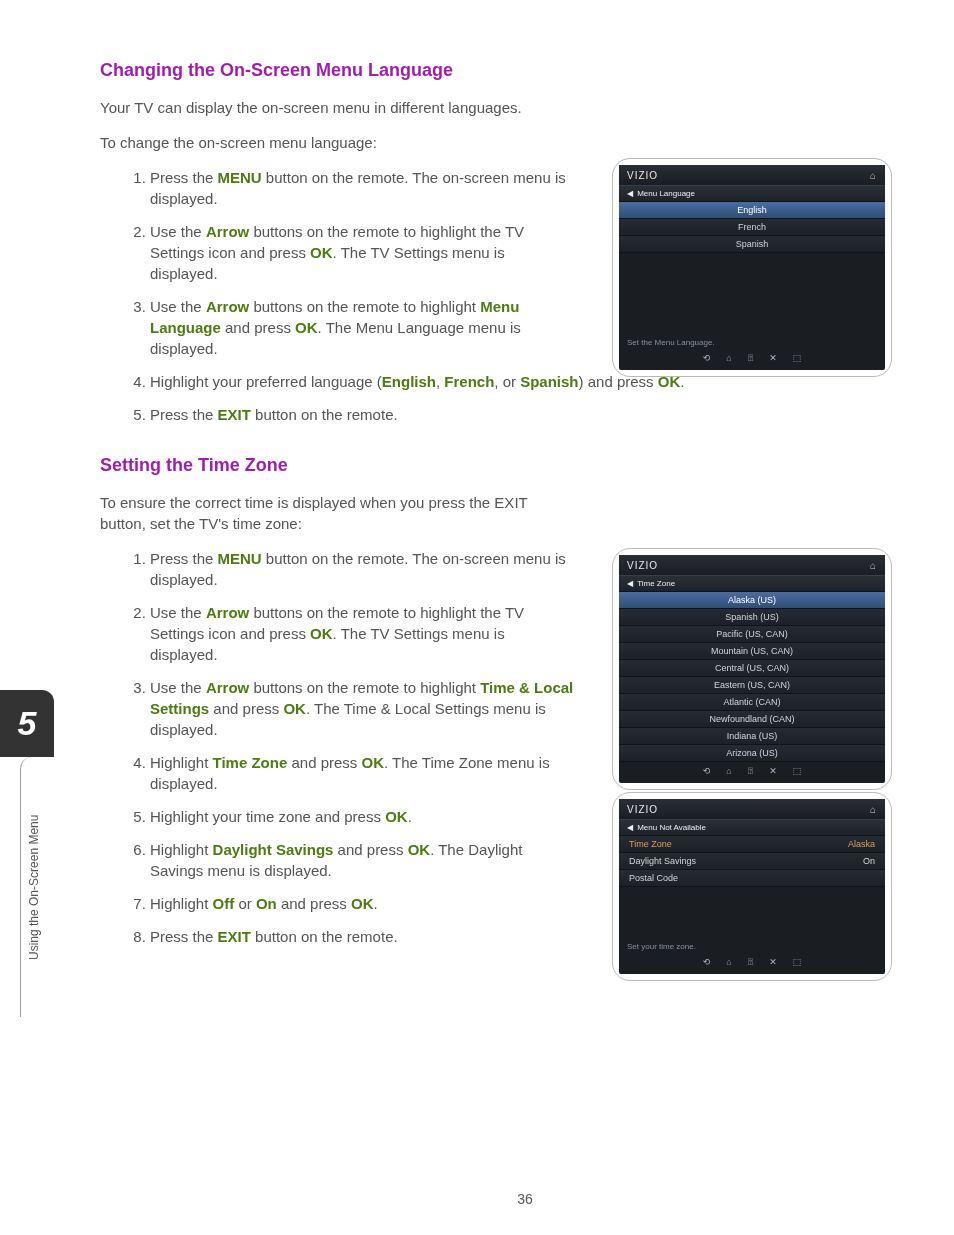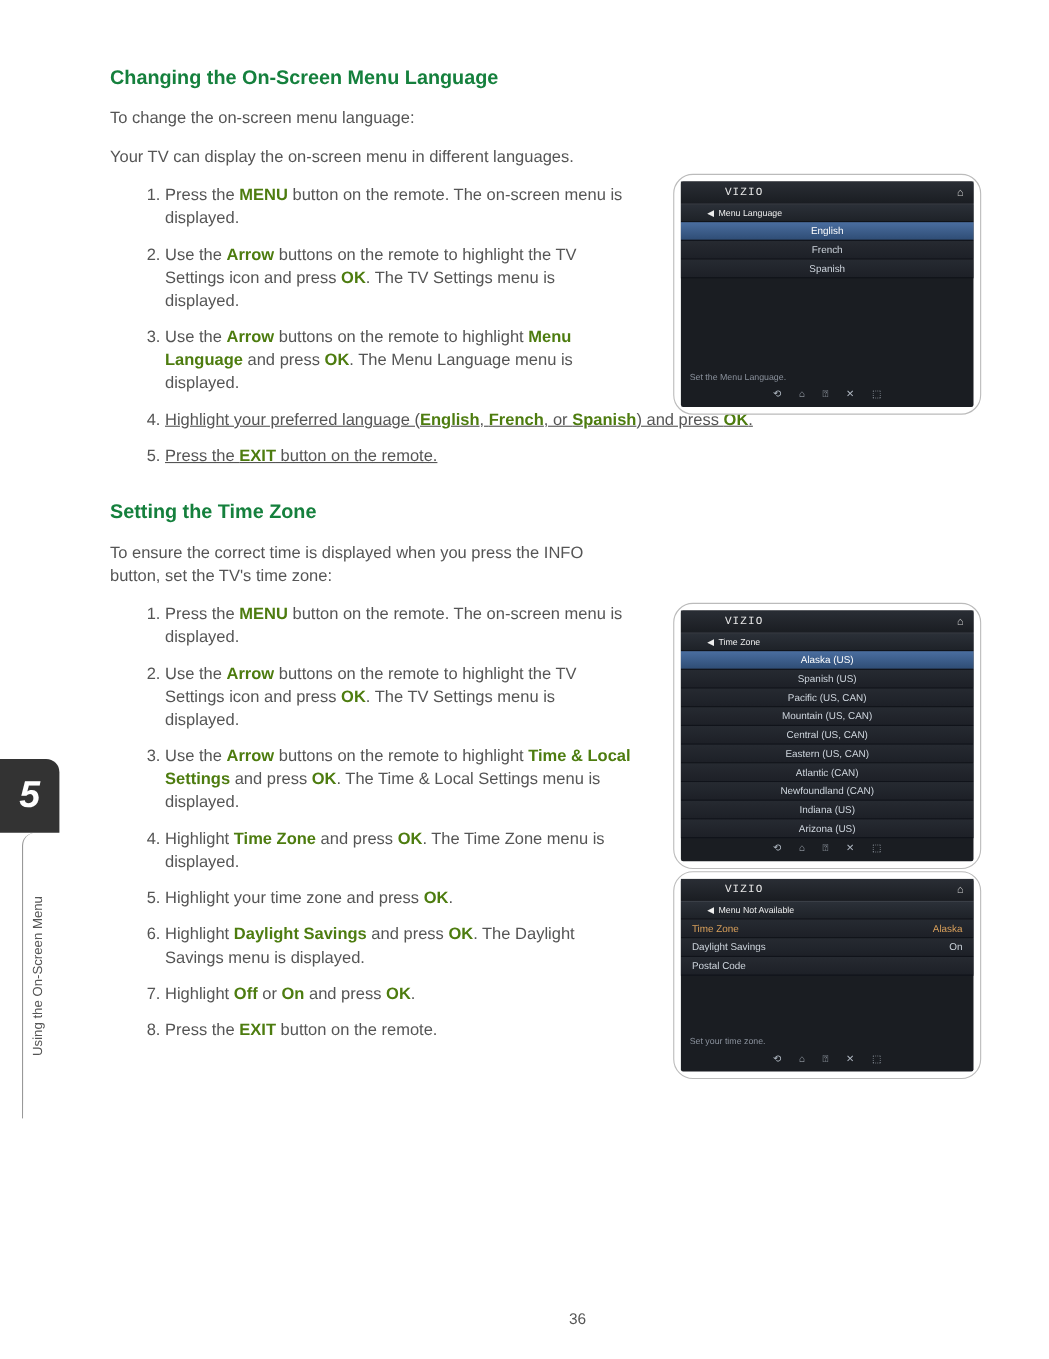--- a/index.html
+++ b/index.html
@@ -10,41 +10,41 @@
     height: 1235px;
     position: relative;
     background: #fff;
   }
   .page {
     padding: 60px 60px 40px 100px;
   }
   h2 {
     font-size: 18px;
     font-weight: bold;
-    color: #15803d;
+    color: #a21caf;
     margin-bottom: 16px;
   }
   p {
     font-size: 15px;
     line-height: 1.4;
     margin-bottom: 14px;
     color: #555;
   }
   ol {
     padding-left: 50px;
     margin-bottom: 28px;
   }
   ol li {
     font-size: 15px;
     line-height: 1.4;
     margin-bottom: 12px;
     color: #555;
     padding-right: 320px;
   }
-  ol li.wide { padding-right: 0; text-decoration: underline; }
+  ol li.wide { padding-right: 0; }
   b { font-weight: bold; color: #4d7c0f; }
   .section { margin-bottom: 30px; }
 
   
   .side-tab {
     position: absolute;
     left: 0;
     top: 690px;
     width: 54px;
     height: 330px;
@@ -105,21 +105,21 @@
     justify-content: space-between;
     align-items: center;
     padding: 5px 8px 4px 8px;
     font-size: 10px;
     letter-spacing: 1px;
     color: #e8e8e8;
     background: linear-gradient(#2a2e35, #1a1d22);
   }
   .tv-breadcrumb {
     background: linear-gradient(#2b3038, #1e2228);
-    padding: 3px 24px;
+    padding: 3px 8px;
     font-size: 8px;
     color: #eee;
     border-top: 1px solid #3a3f47;
     border-bottom: 1px solid #10131a;
   }
   .tv-breadcrumb .arrow { font-size: 8px; margin-right: 4px; }
   .tv-list { min-height: 130px; }
   .tv-list.short { min-height: 100px; }
   .tv-item {
     text-align: center;
@@ -151,47 +151,47 @@
   .tv-footer {
     display: flex;
     justify-content: center;
     gap: 16px;
     padding: 4px 0 2px 0;
     font-size: 9px;
     color: #aeb6c0;
   }
   .tv-footer span { display: inline-block; }
   .home-icon { color: #ccc; font-size: 10px; }
-  .vizio { font-weight: normal; font-family: Liberation Mono, monospace; margin-left: 32px; }
+  .vizio { font-weight: normal; font-family: Liberation Sans, sans-serif; }
 
   #panel1 { top: 158px; right: 62px; }
   #panel2 { top: 548px; right: 62px; }
   #panel3 { top: 792px; right: 62px; }
 </style>
 </head>
 <body>
 
 <div class="page">
 
   <div class="section">
     <h2>Changing the On-Screen Menu Language</h2>
+    <p>Your TV can display the on-screen menu in different languages.</p>
     <p>To change the on-screen menu language:</p>
-    <p>Your TV can display the on-screen menu in different languages.</p>
     <ol>
       <li><span>Press the </span><b>MENU</b><span> button on the remote. The on-screen menu is displayed.</span></li>
       <li><span>Use the </span><b>Arrow</b><span> buttons on the remote to highlight the TV Settings icon and press </span><b>OK</b><span>. The TV Settings menu is displayed.</span></li>
       <li><span>Use the </span><b>Arrow</b><span> buttons on the remote to highlight </span><b>Menu Language</b><span> and press </span><b>OK</b><span>. The Menu Language menu is displayed.</span></li>
       <li class="wide"><span>Highlight your preferred language (</span><b>English</b><span>, </span><b>French</b><span>, or </span><b>Spanish</b><span>) and press </span><b>OK</b><span>.</span></li>
       <li class="wide"><span>Press the </span><b>EXIT</b><span> button on the remote.</span></li>
     </ol>
   </div>
 
   <div class="section">
     <h2>Setting the Time Zone</h2>
-    <p style="padding-right:320px">To ensure the correct time is displayed when you press the INFO button, set the TV's time zone:</p>
+    <p style="padding-right:320px">To ensure the correct time is displayed when you press the EXIT button, set the TV's time zone:</p>
     <ol>
       <li><span>Press the </span><b>MENU</b><span> button on the remote. The on-screen menu is displayed.</span></li>
       <li><span>Use the </span><b>Arrow</b><span> buttons on the remote to highlight the TV Settings icon and press </span><b>OK</b><span>. The TV Settings menu is displayed.</span></li>
       <li><span>Use the </span><b>Arrow</b><span> buttons on the remote to highlight </span><b>Time &amp; Local Settings</b><span> and press </span><b>OK</b><span>. The Time &amp; Local Settings menu is displayed.</span></li>
       <li><span>Highlight </span><b>Time Zone</b><span> and press </span><b>OK</b><span>. The Time Zone menu is displayed.</span></li>
       <li><span>Highlight your time zone and press </span><b>OK</b><span>.</span></li>
       <li><span>Highlight </span><b>Daylight Savings</b><span> and press </span><b>OK</b><span>. The Daylight Savings menu is displayed.</span></li>
       <li><span>Highlight </span><b>Off</b><span> or </span><b>On</b><span> and press </span><b>OK</b><span>.</span></li>
       <li><span>Press the </span><b>EXIT</b><span> button on the remote.</span></li>
     </ol>

